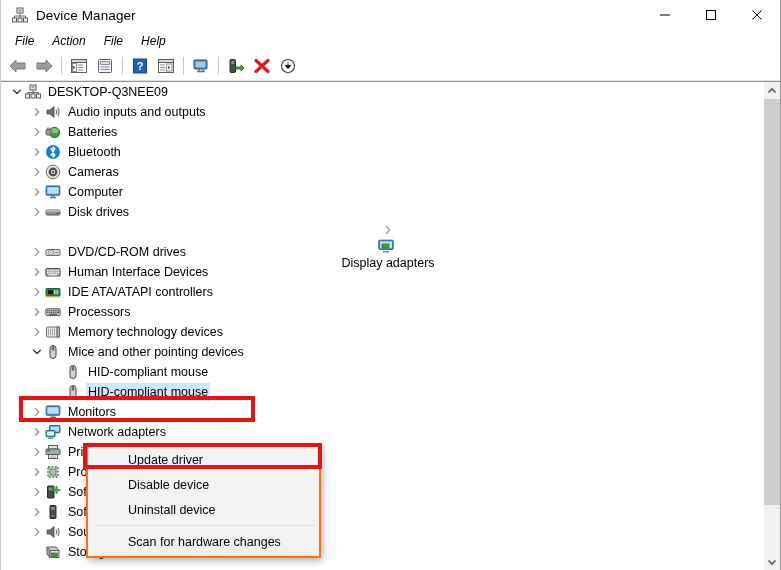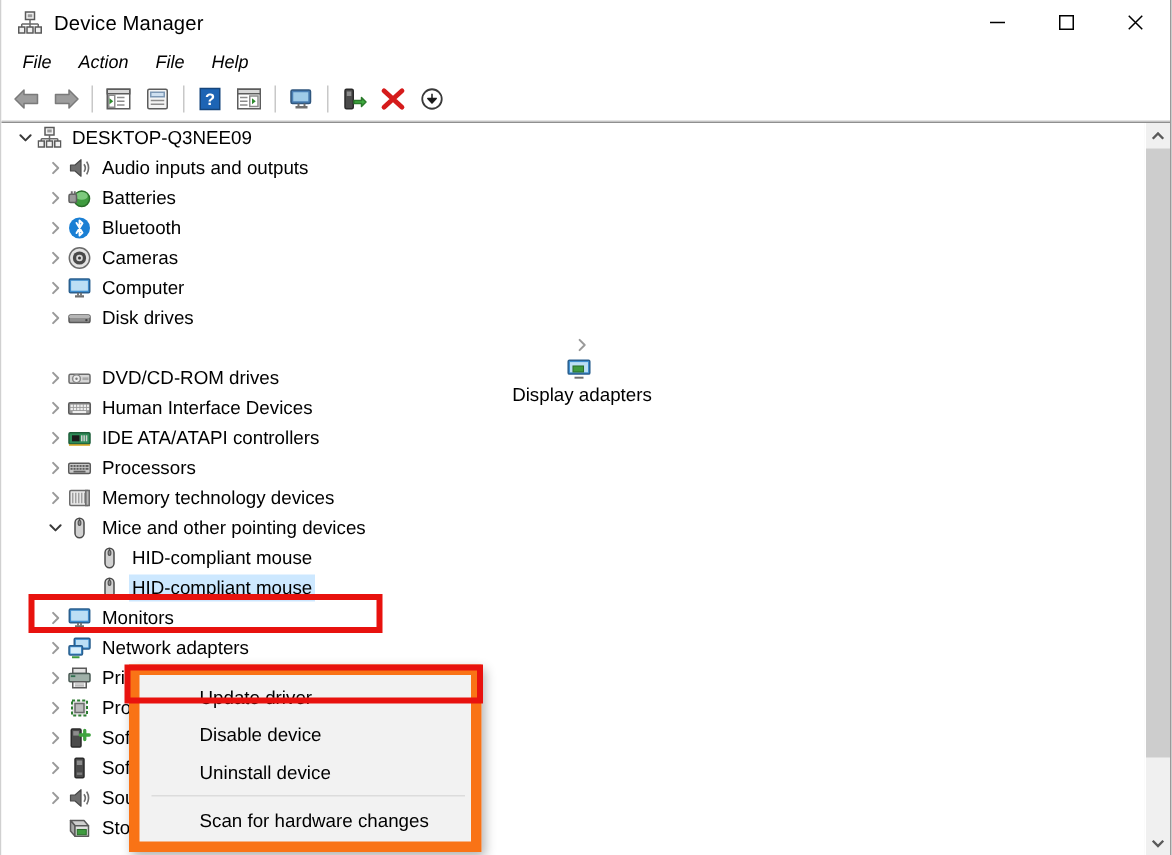--- a/index.html
+++ b/index.html
@@ -210,21 +210,21 @@
     white-space: nowrap;
   }
 
   
   #ctxmenu {
     position: absolute;
     left: 85px;
     top: 361px;
     width: 235px;
     background: #f2f2f2;
-    border: 7px solid #f97316;
+    border: 2px solid #f97316;
     box-shadow: 2px 3px 7px rgba(0,0,0,.30);
     z-index: 40;
     padding: 2px 0;
     box-sizing: border-box;
   }
   .ctx-item {
     height: 25px;
     display: flex;
     align-items: center;
     padding-left: 40px;

